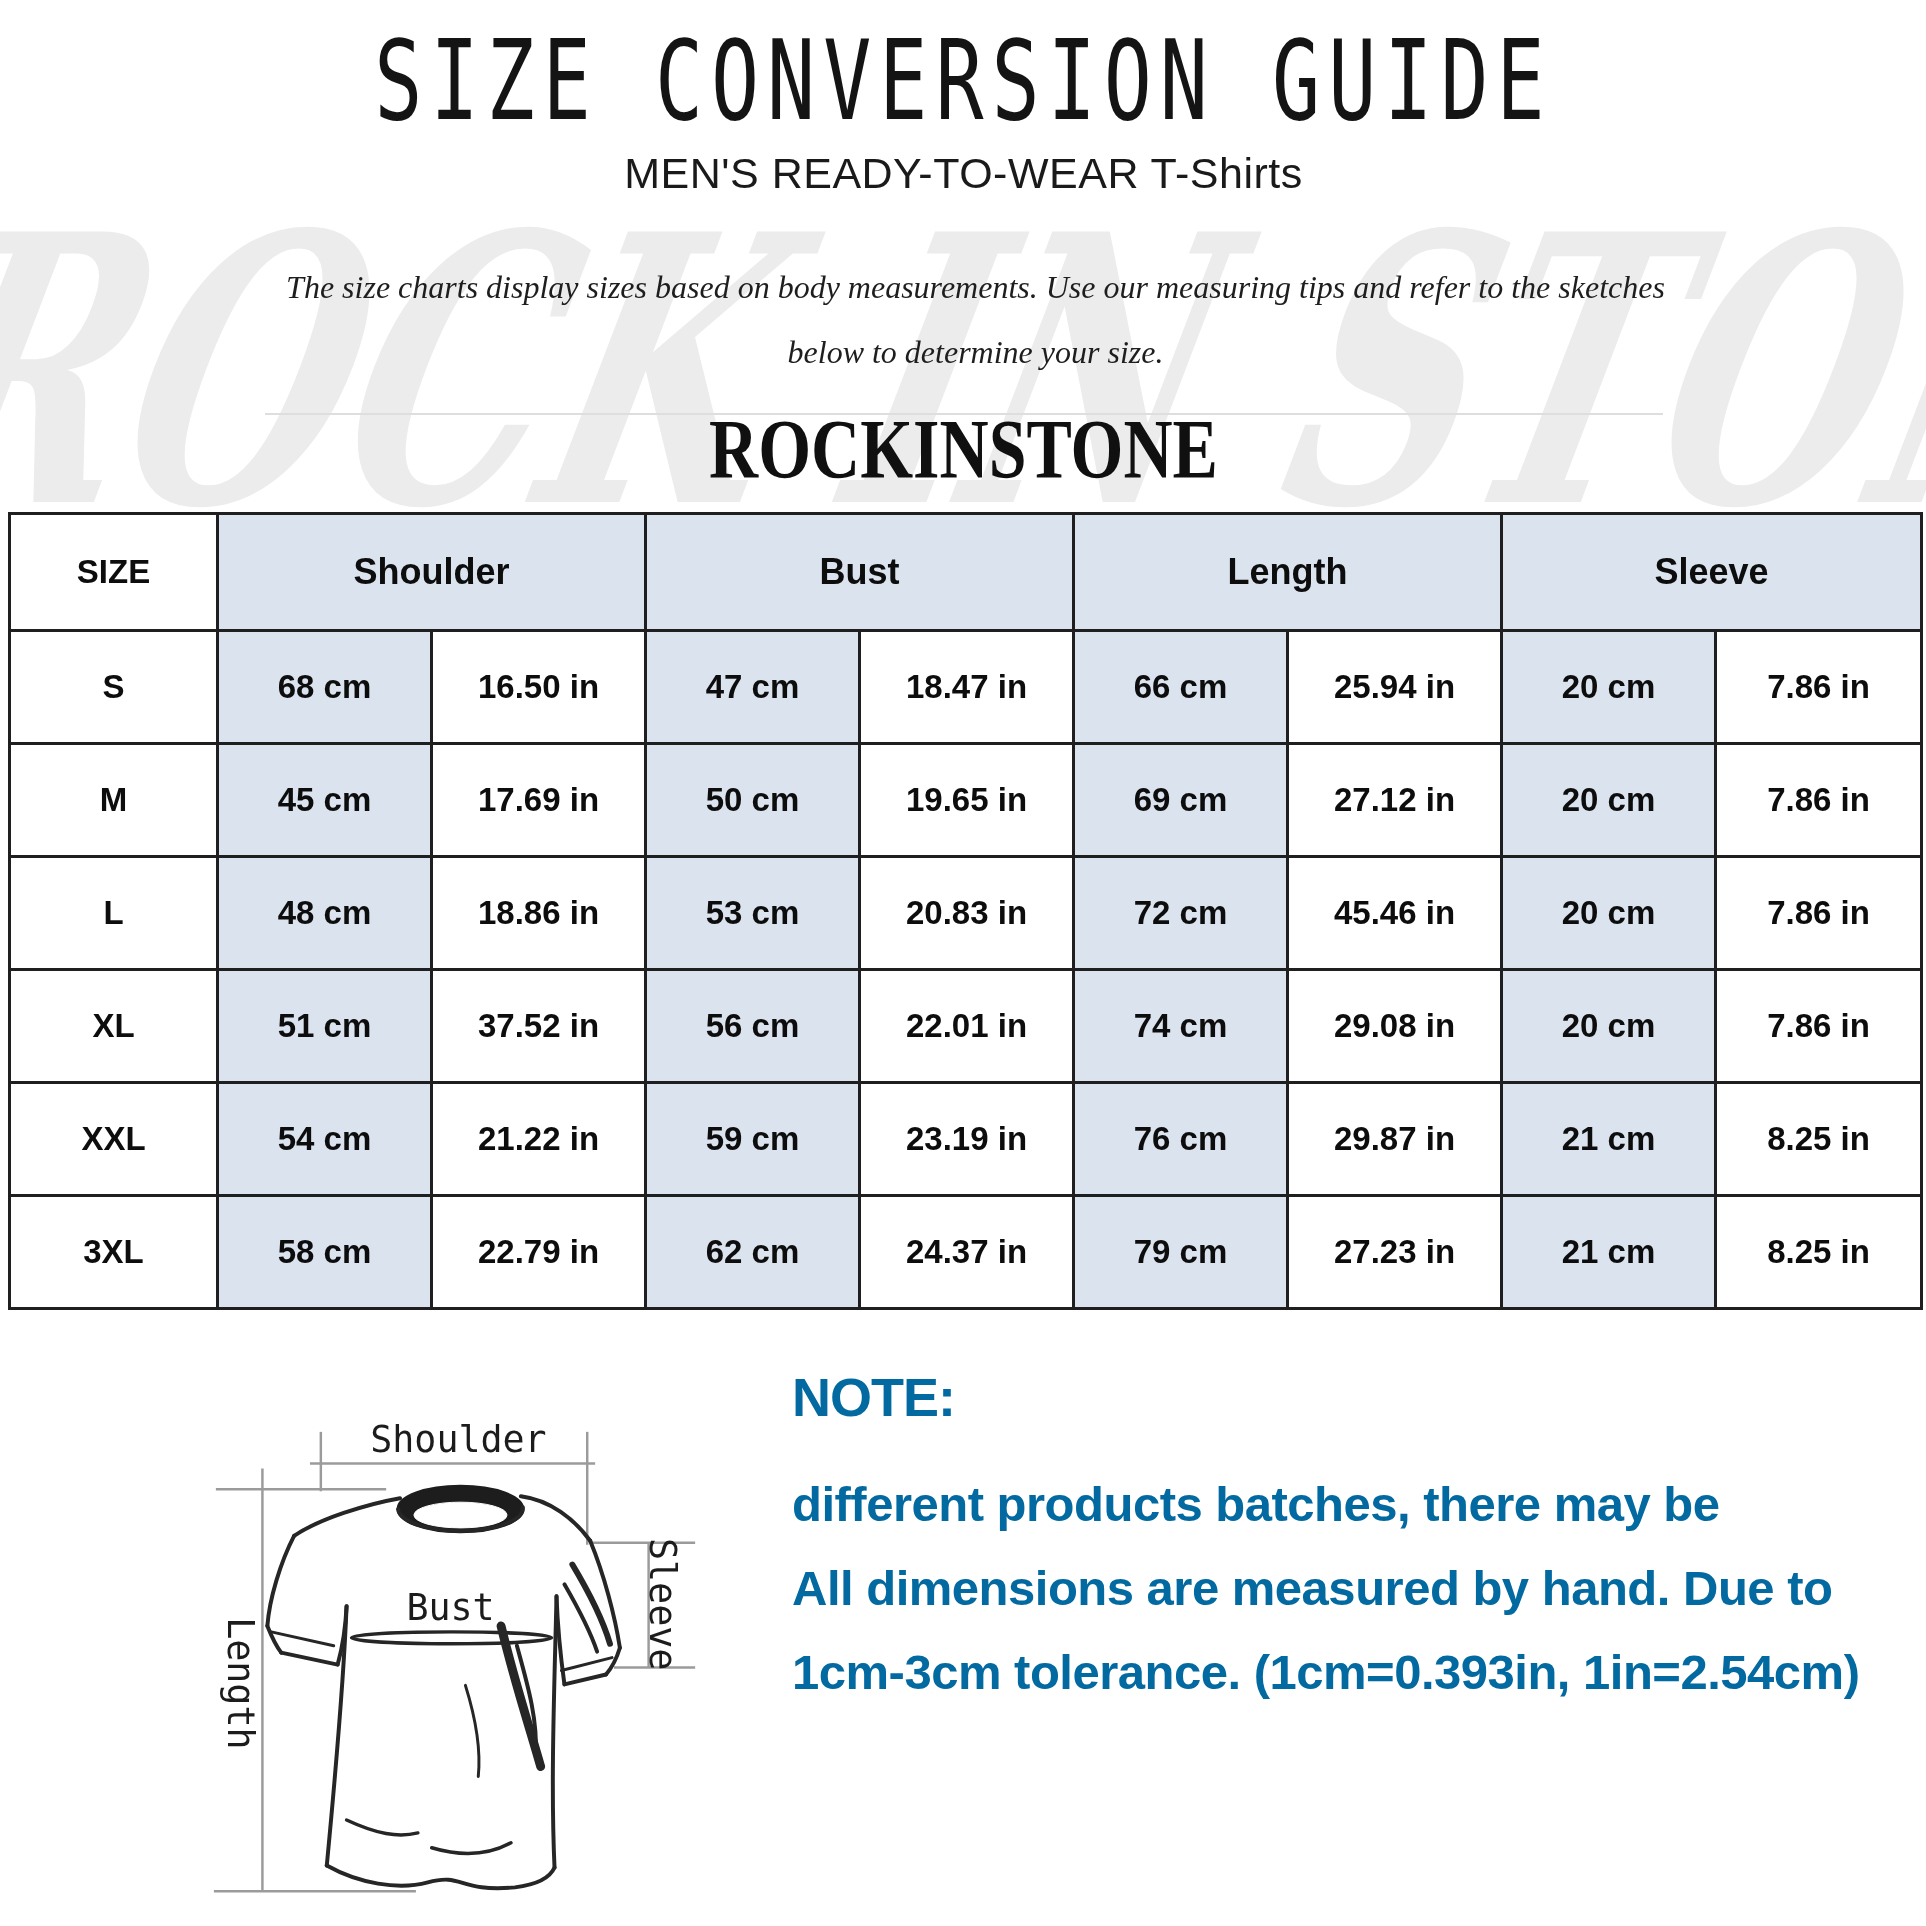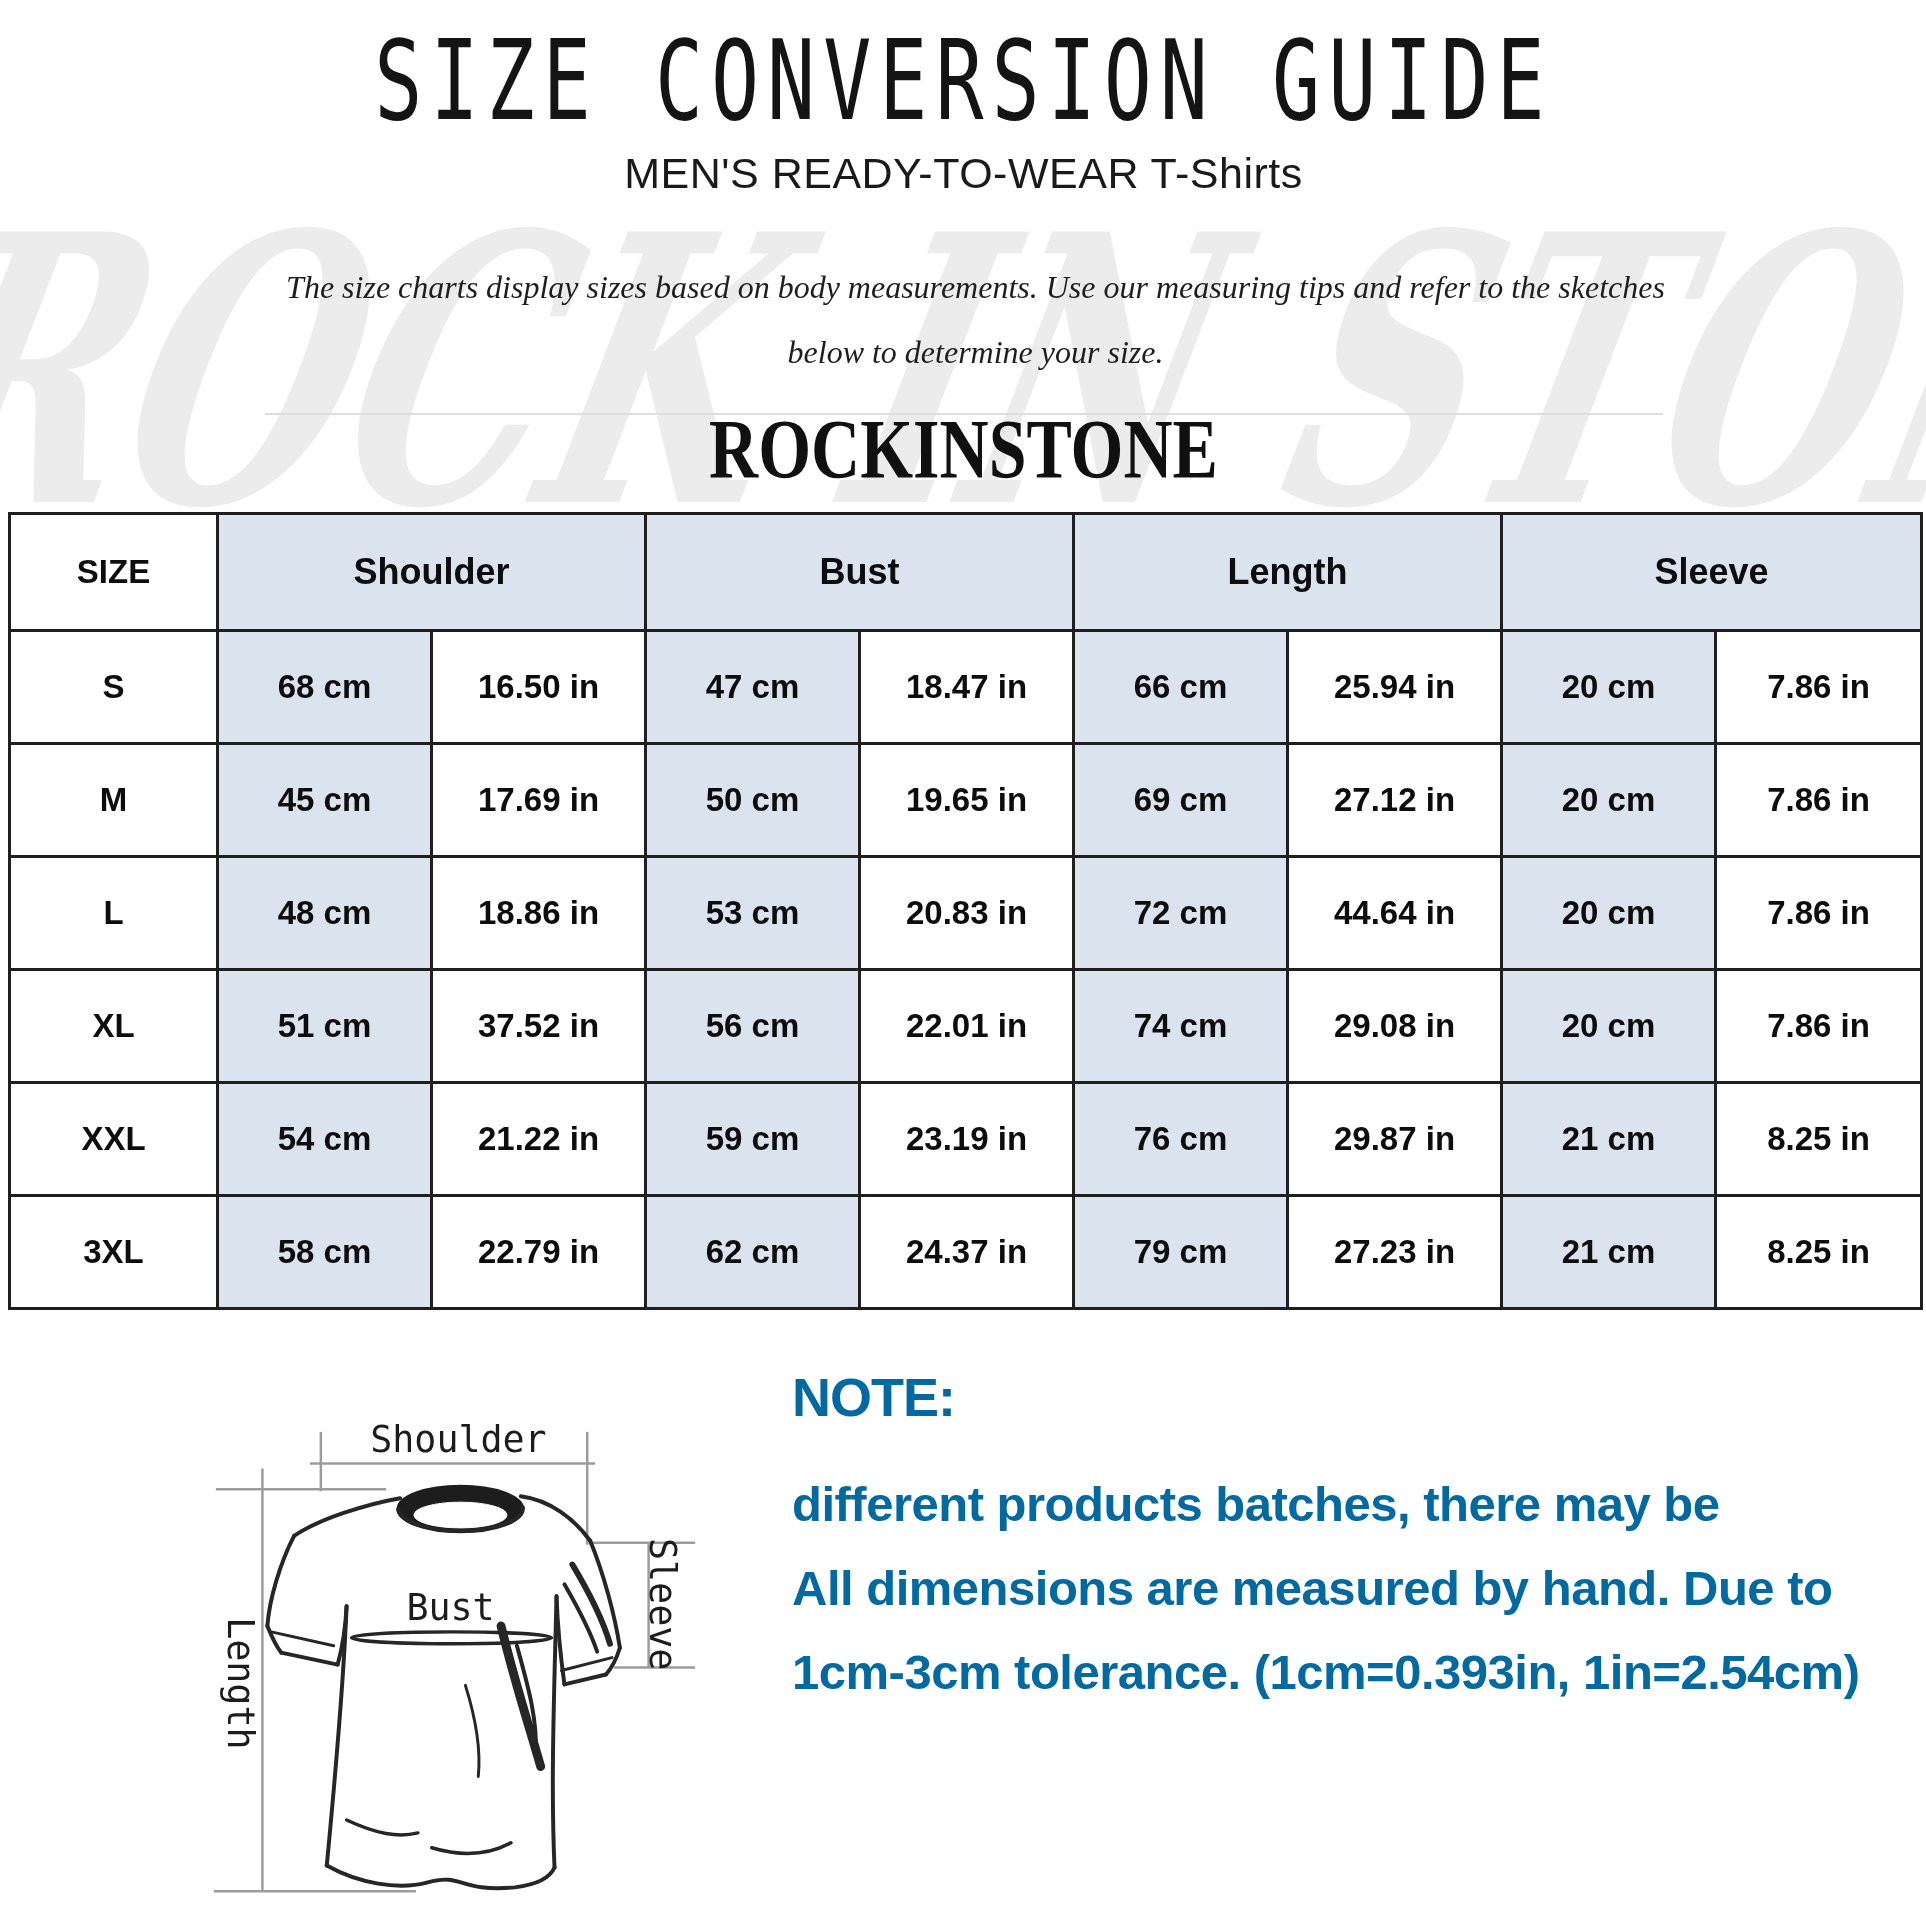--- a/index.html
+++ b/index.html
@@ -133,21 +133,21 @@
         <td class="blue">20 cm</td>
         <td>7.86 in</td>
       </tr>
       <tr class="r-data">
         <td>L</td>
         <td class="blue">48 cm</td>
         <td>18.86 in</td>
         <td class="blue">53 cm</td>
         <td>20.83 in</td>
         <td class="blue">72 cm</td>
-        <td>44.64 in</td>
+        <td>45.46 in</td>
         <td class="blue">20 cm</td>
         <td>7.86 in</td>
       </tr>
       <tr class="r-data">
         <td>XL</td>
         <td class="blue">51 cm</td>
         <td>37.52 in</td>
         <td class="blue">56 cm</td>
         <td>22.01 in</td>
         <td class="blue">74 cm</td>

